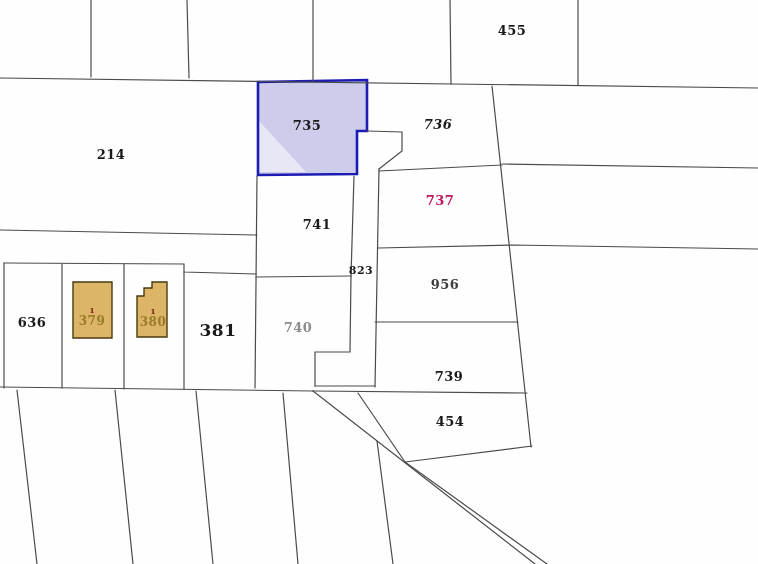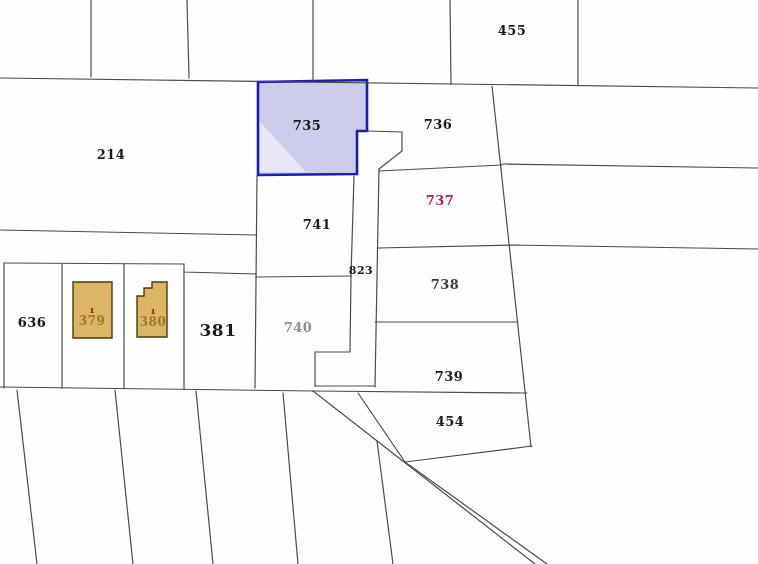--- a/index.html
+++ b/index.html
@@ -115,25 +115,25 @@
     <g stroke-width="1.4" fill="#dcb566" stroke="#4a3a10">
       <path d="M73 282 L112 282 L112 338 L73 338 Z"></path>
       <path d="M137 337 L137 296 L144 296 L144 288 L152 288 L152 282 L167 282 L167 337 Z"></path>
     </g>
   </svg>
 
   <div class="labels-layer" id="labels">
       <div class="parcel-label" style="left: 512px; top: 30px; color: rgb(26, 26, 26); font-size: 13px;">455</div>
       <div class="parcel-label" style="left: 111px; top: 154px; color: rgb(26, 26, 26); font-size: 13px;">214</div>
       <div class="parcel-label" style="left: 307px; top: 125px; color: rgb(26, 26, 26); font-size: 13px;">735</div>
-      <div class="parcel-label" style="left: 438px; top: 124px; color: rgb(26, 26, 26); font-size: 13px;">736</div>
+      <div class="parcel-label" style="left: 438px; top: 124px; color: rgb(26, 26, 26); font-size: 13px; font-style: italic;">736</div>
       <div class="parcel-label" style="left: 440px; top: 200px; color: #be185d; font-size: 13px;">737</div>
       <div class="parcel-label" style="left: 305px; top: 224px; color: rgb(26, 26, 26); font-size: 13px; margin-left: 12px;">741</div>
       <div class="parcel-label" style="left: 361px; top: 270px; color: rgb(26, 26, 26); font-size: 11px;">823</div>
-      <div class="parcel-label" style="left: 445px; top: 284px; color: rgb(61, 61, 61); font-size: 13px;">738</div>
+      <div class="parcel-label" style="left: 445px; top: 284px; color: rgb(61, 61, 61); font-size: 13px;">956</div>
       <div class="parcel-label" style="left: 298px; top: 327px; color: rgb(141, 141, 141); font-size: 13px;">740</div>
       <div class="parcel-label" style="left: 449px; top: 356px; color: rgb(26, 26, 26); font-size: 13px; margin-top: 20px;">739</div>
       <div class="parcel-label" style="left: 32px; top: 322px; color: rgb(26, 26, 26); font-size: 13px;">636</div>
       <div class="parcel-label" style="left: 218px; top: 330px; color: rgb(26, 26, 26); font-size: 17px;">381</div>
       <div class="parcel-label" style="left: 450px; top: 421px; color: rgb(26, 26, 26); font-size: 13px;">454</div>
       <div class="building-label" style="left: 92px; top: 317px;">
         <span class="unit" style="color: rgb(122, 31, 31);">1</span>
         <span class="num" style="color: rgb(154, 122, 46);">379</span>
       </div>
       <div class="building-label" style="left: 153px; top: 318px;">

